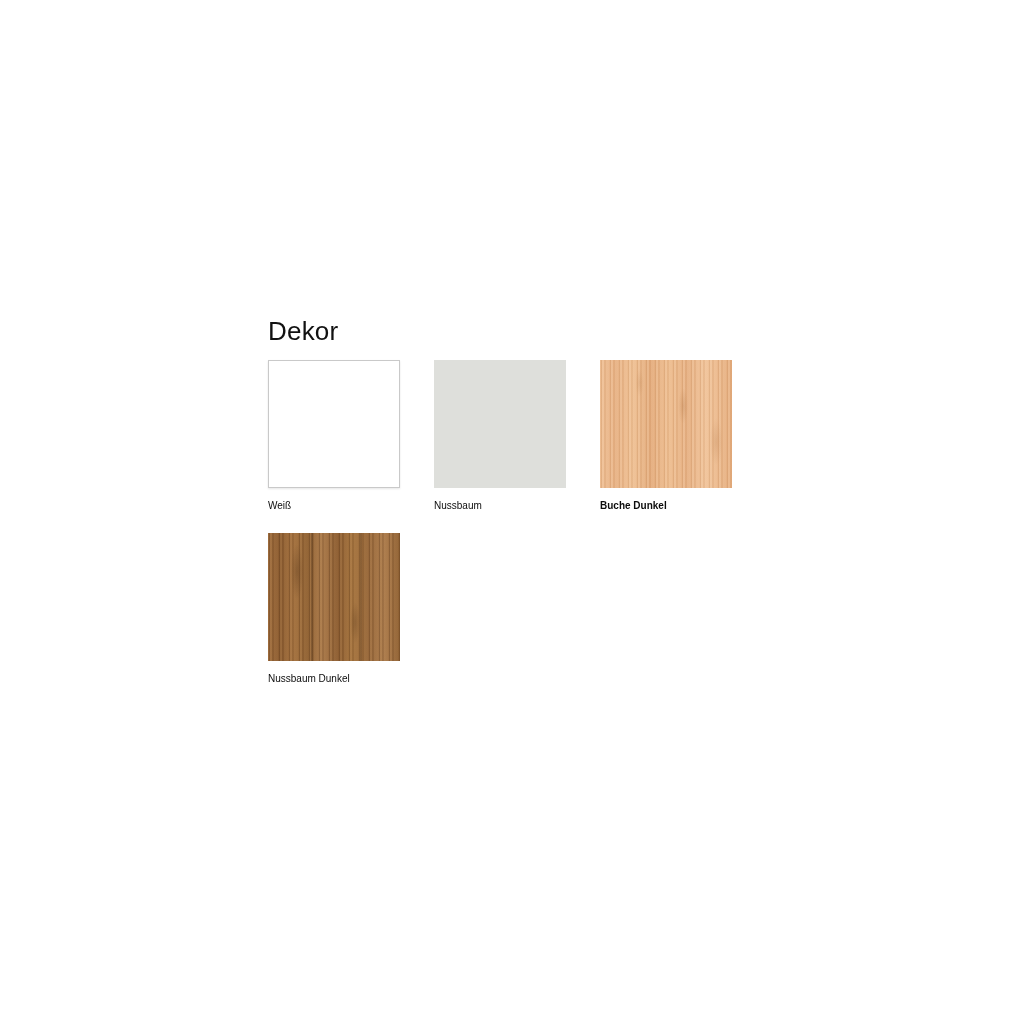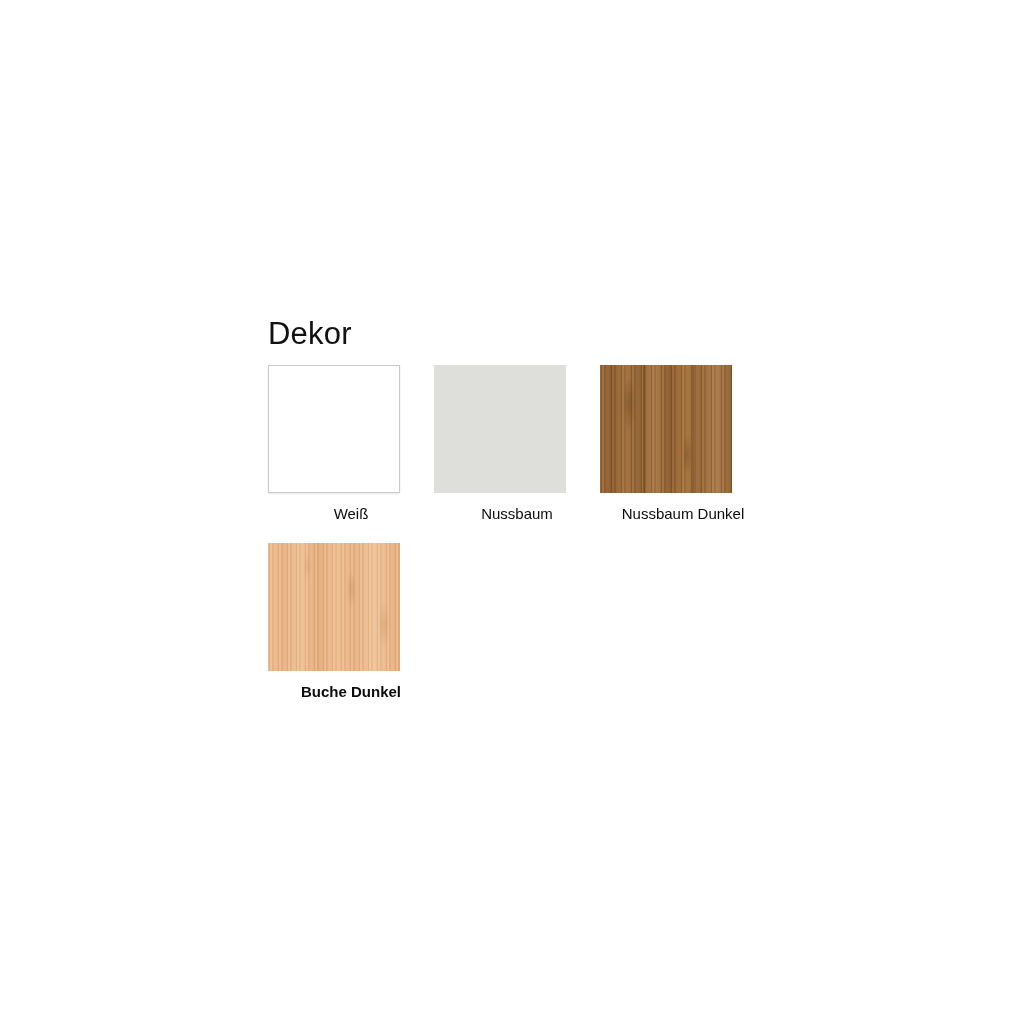--- a/index.html
+++ b/index.html
@@ -16,21 +16,21 @@
   }
 
   #dekor-panel {
     position: absolute;
     left: 268px;
     top: 318px;
     width: 520px;
   }
 
   #panel-title {
-    font-size: 31px;
+    font-size: 26px;
     font-weight: 400;
     color: #111111;
     line-height: 1;
     margin: 0 0 16px 0;
     letter-spacing: 0.2px;
   }
 
   .swatch-grid {
     display: grid;
     grid-template-columns: 166px 166px 166px;
@@ -51,26 +51,25 @@
     background: #ffffff;
   }
 
   .swatch-cell.is-selected .swatch-tile {
     border: 1px solid #c9c9c9;
     box-sizing: border-box;
     box-shadow: 0 1px 2px rgba(0,0,0,0.10);
   }
 
   .swatch-label {
-    font-size: 15px;
+    font-size: 10px;
     color: #0c0c0c;
     line-height: 1;
     margin-top: 13px;
     white-space: nowrap;
-    text-align: center;
   }
 
   .swatch-label.emphasis {
     font-weight: 600;
   }
 
   
   .tex {
     position: absolute;
     inset: 0;
@@ -211,25 +210,25 @@
         <div class="swatch-label">Weiß</div>
       </div>
       <div class="swatch-cell">
         <div class="swatch-tile">
           <div class="tex tex-lichtgrau"></div>
         </div>
         <div class="swatch-label">Nussbaum</div>
       </div>
       <div class="swatch-cell">
         <div class="swatch-tile">
+          <div class="tex tex-buche"></div>
+        </div>
+        <div class="swatch-label emphasis">Buche Dunkel</div>
+      </div>
+      <div class="swatch-cell">
+        <div class="swatch-tile">
           <div class="tex tex-nussbaum"></div>
         </div>
         <div class="swatch-label">Nussbaum Dunkel</div>
       </div>
-      <div class="swatch-cell">
-        <div class="swatch-tile">
-          <div class="tex tex-buche"></div>
-        </div>
-        <div class="swatch-label emphasis">Buche Dunkel</div>
-      </div>
     </div>
 
 </section>
 
 </body></html>

